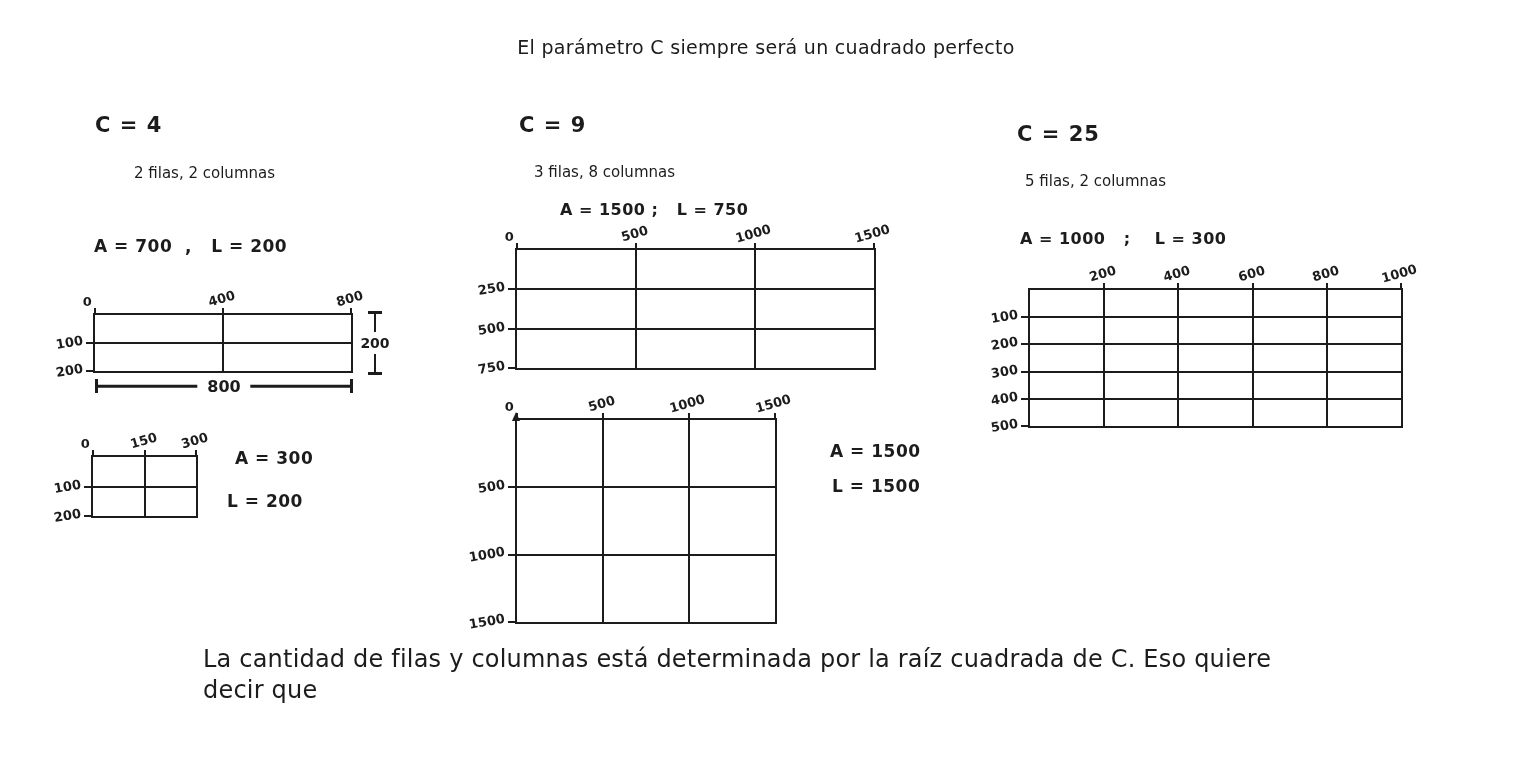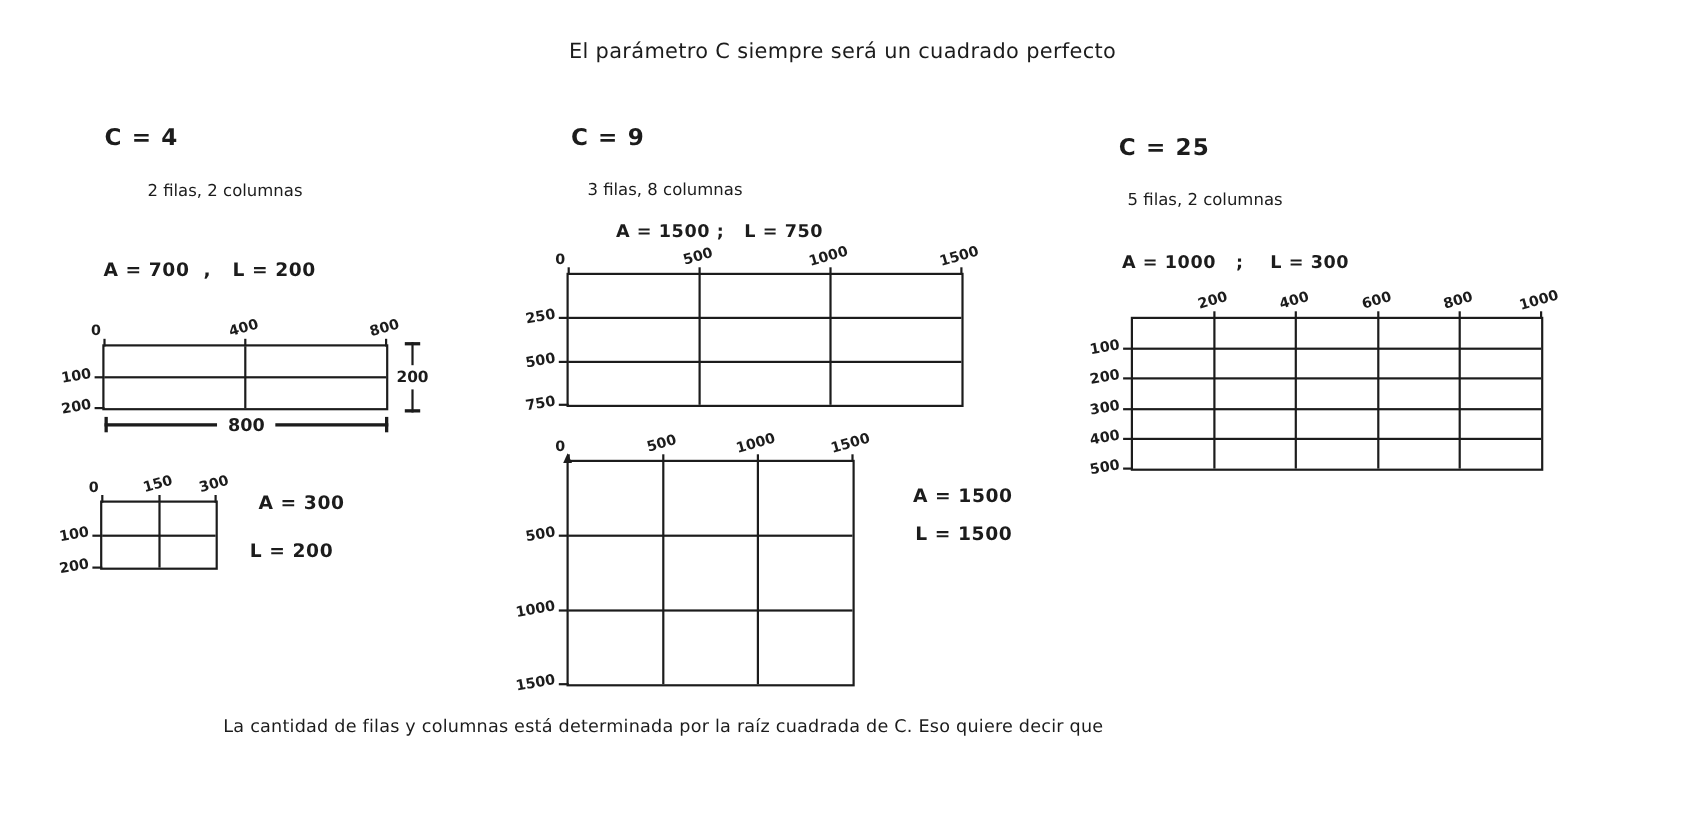--- a/index.html
+++ b/index.html
@@ -14,21 +14,21 @@
   .title{
     left:0;right:0;top:36px;text-align:center;
     font-size:19px;letter-spacing:.3px;
   }
   .heading{font-size:21px;font-weight:600;letter-spacing:1px;}
   .subheading{font-size:15px;}
   .params{font-size:17px;font-weight:bold;letter-spacing:.5px;white-space:pre;}
   .params.small{font-size:17px;}
   .footer{
     left:203px;top:644px;width:1100px;
-    font-size:16px;line-height:31px;letter-spacing:.2px;
+    font-size:24px;line-height:31px;letter-spacing:.2px;
   }
 
   
   .grid-plot{position:absolute;}
   .plot{
     position:absolute;inset:0;
     border:2px solid var(--ink);
     box-sizing:border-box;
     background:transparent;
   }

